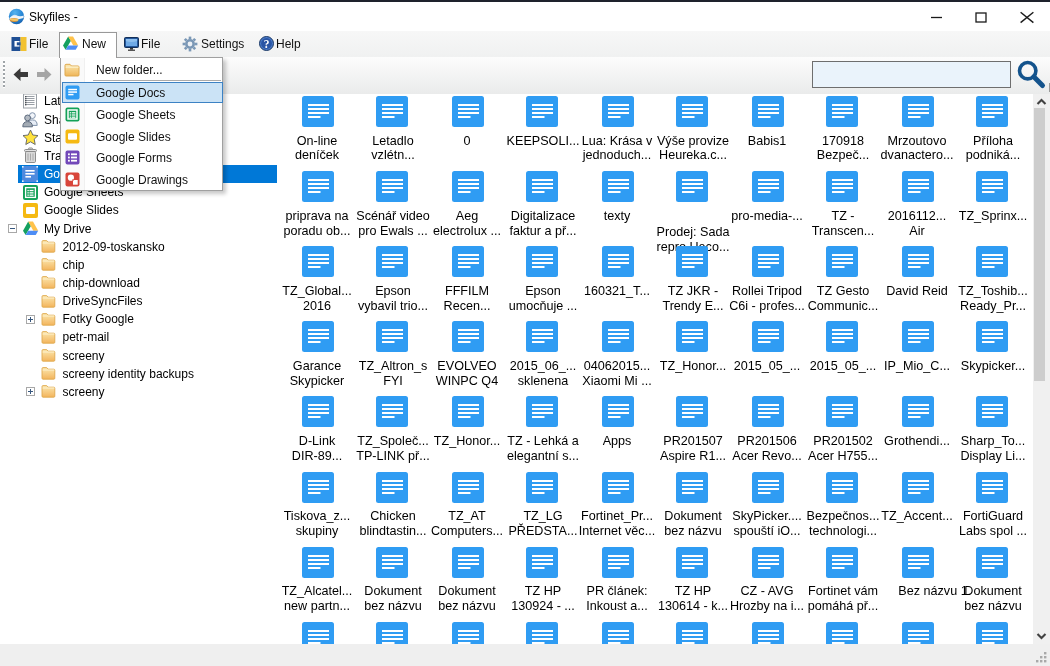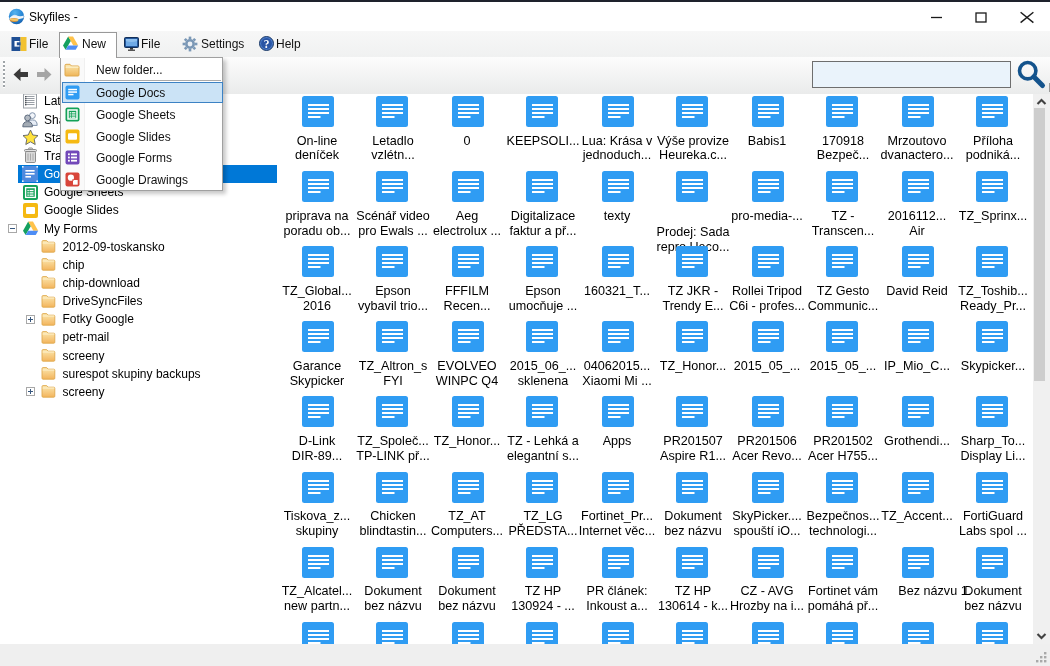--- a/index.html
+++ b/index.html
@@ -211,21 +211,21 @@
       <rect x="0.5" y="0.5" width="8" height="8" fill="#fff" stroke="#a8a8a8"></rect>
       <line x1="2" y1="4.5" x2="7" y2="4.5" stroke="#37577e"></line>
     </svg>
 <svg class="ti" style="left:22px;top:126px" width="17" height="17" viewBox="0 0 17 17">
       <g transform="translate(1,1.5)">
         <path d="M5.2 0 L0 9.2 2.6 13.5 7.9 4.5 Z" fill="#14a05f"></path>
         <path d="M5.2 0 L10 0 15.2 9.2 10.3 9.2 Z" fill="#ffc24a"></path>
         <path d="M2.6 13.5 L5.2 9.2 15.2 9.2 12.7 13.5 Z" fill="#4d8df5"></path>
       </g>
     </svg>
-<div class="tt" style="left:44px;top:127px">My Forms</div>
+<div class="tt" style="left:44px;top:127px">My Drive</div>
 <svg class="ti" style="left:40.5px;top:144px" width="17" height="17" viewBox="0 0 17 17">
       <defs>
         <linearGradient id="fg" x1="0" y1="0" x2="0" y2="1">
           <stop offset="0" stop-color="#fbe8b0"></stop>
           <stop offset="1" stop-color="#f3b45c"></stop>
         </linearGradient>
       </defs>
       <path d="M1 4.2 L1 13.2 Q1 14.2 2 14.2 L12.8 14.2 Q13.8 14.2 13.8 13.2 L13.8 5.1 Q13.8 4.2 12.8 4.2 L7 4.2 L5.7 2.6 L2 2.6 Q1 2.6 1 3.7 Z" fill="url(#fg)" stroke="#dfa94e" stroke-width="0.9"></path>
       <path d="M1.5 5.6 L13.3 5.6 L13.3 4.7 Q13.3 4.6 13 4.6 L1.8 4.6 Z" fill="#fdf2cd"></path>
     </svg>
@@ -304,21 +304,21 @@
 <svg class="ti" style="left:40.5px;top:271px" width="17" height="17" viewBox="0 0 17 17">
       <defs>
         <linearGradient id="fg" x1="0" y1="0" x2="0" y2="1">
           <stop offset="0" stop-color="#fbe8b0"></stop>
           <stop offset="1" stop-color="#f3b45c"></stop>
         </linearGradient>
       </defs>
       <path d="M1 4.2 L1 13.2 Q1 14.2 2 14.2 L12.8 14.2 Q13.8 14.2 13.8 13.2 L13.8 5.1 Q13.8 4.2 12.8 4.2 L7 4.2 L5.7 2.6 L2 2.6 Q1 2.6 1 3.7 Z" fill="url(#fg)" stroke="#dfa94e" stroke-width="0.9"></path>
       <path d="M1.5 5.6 L13.3 5.6 L13.3 4.7 Q13.3 4.6 13 4.6 L1.8 4.6 Z" fill="#fdf2cd"></path>
     </svg>
-<div class="tt" style="left:62.5px;top:272px">surespot skupiny backups</div>
+<div class="tt" style="left:62.5px;top:272px">screeny identity backups</div>
 <svg class="ti" style="left:25.5px;top:293px" width="9" height="9" viewBox="0 0 9 9">
       <rect x="0.5" y="0.5" width="8" height="8" fill="#fff" stroke="#a8a8a8"></rect>
       <line x1="2" y1="4.5" x2="7" y2="4.5" stroke="#37577e"></line>
       <line x1="4.5" y1="2" x2="4.5" y2="7" stroke="#37577e"></line>
     </svg>
 <svg class="ti" style="left:40.5px;top:289px" width="17" height="17" viewBox="0 0 17 17">
       <defs>
         <linearGradient id="fg" x1="0" y1="0" x2="0" y2="1">
           <stop offset="0" stop-color="#fbe8b0"></stop>
           <stop offset="1" stop-color="#f3b45c"></stop>

